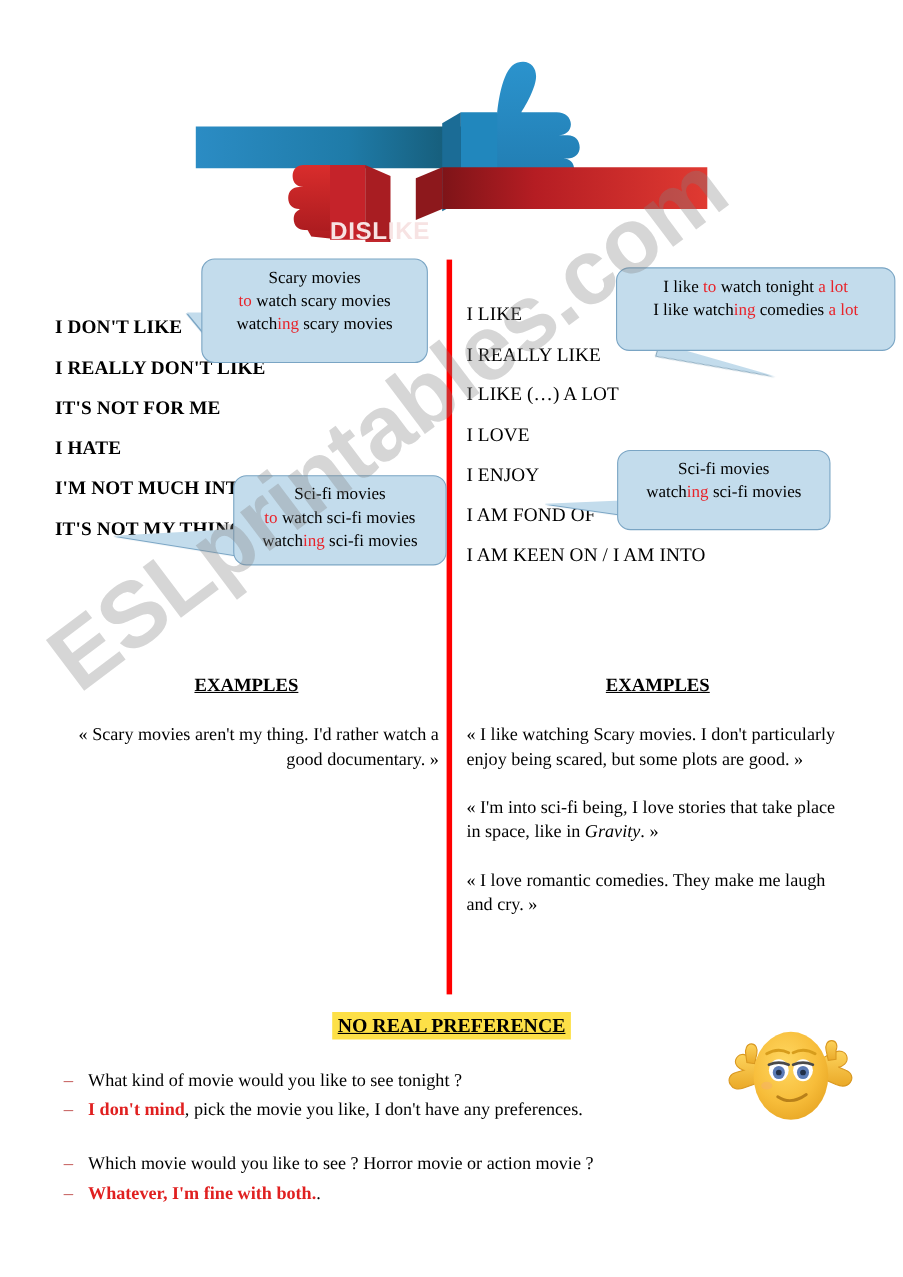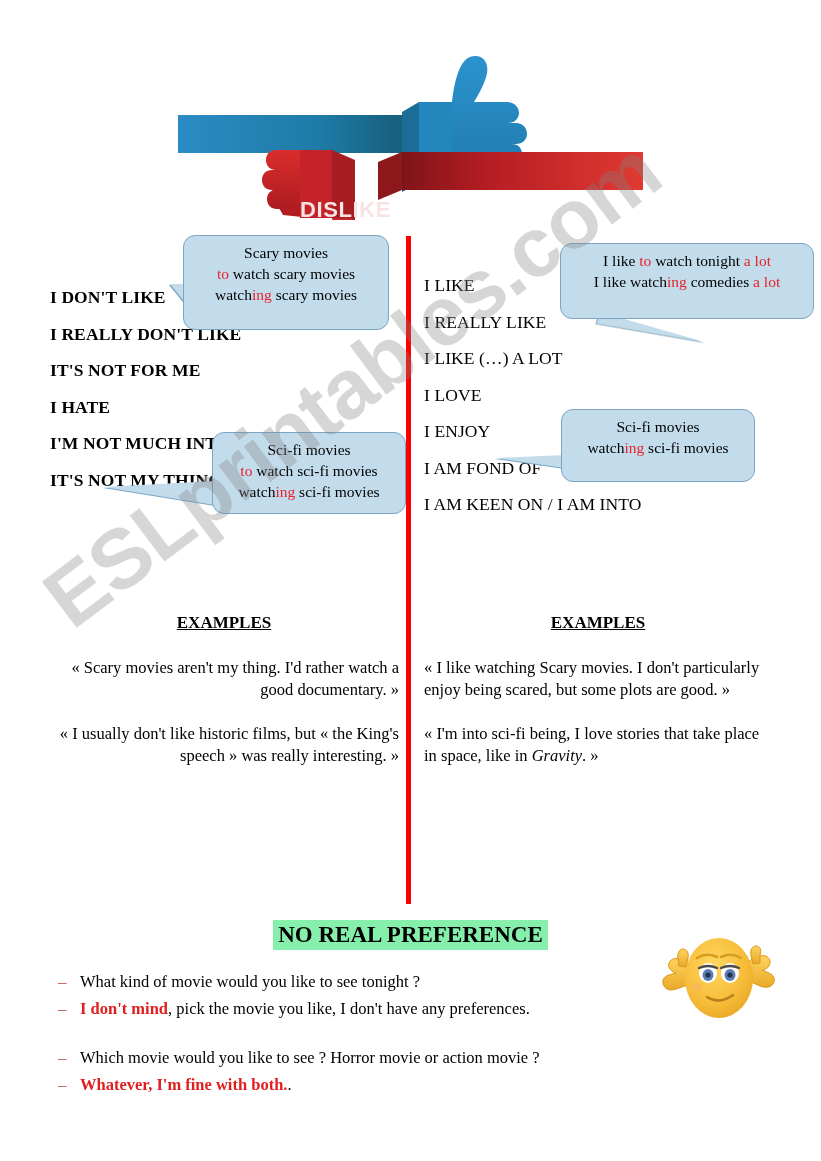--- a/index.html
+++ b/index.html
@@ -158,24 +158,25 @@
 
   
   #pref-head {
     position: absolute;
     left: 0; top: 922px;
     width: 821px;
     text-align: center;
     z-index: 4;
   }
   #pref-head span {
-    background: #86efac;
-    font-size: 23px;
+    background: #fde047;
+    font-size: 18px;
     font-weight: bold;
     padding: 2px 5px 3px 5px;
+    text-decoration: underline;
   }
 
   #dialogues {
     position: absolute;
     left: 58px; top: 968px;
     width: 620px;
     z-index: 4;
     font-size: 16.5px;
     line-height: 27px;
   }
@@ -303,27 +304,27 @@
 
 <div id="bubble4-tail" class="bubble-tail"></div>
 <div id="bubble4" class="bubble">
     <div><span>Sci-fi movies</span></div>
     <div><span>watch</span><span class="red">ing</span><span> sci-fi movies</span></div>
   </div>
 
 <div id="left-ex-head" class="examples-head">EXAMPLES</div>
 <div id="left-examples" class="examples-body">
     <div class="example-item"><span>« Scary movies </span><span class="red">aren't my thing</span><span>. I'd rather watch a good documentary. »</span></div>
-    <div class="example-item"><span>« I usually </span><span class="red">don't like</span><span> historic films, but « the King's speech » was really interesting. »</span></div>
   </div>
 
 <div id="right-ex-head" class="examples-head">EXAMPLES</div>
 <div id="right-examples" class="examples-body">
     <div class="example-item"><span>« </span><span class="red">I like watching</span><span> Scary movies. </span><span class="red">I don't particularly enjoy being scared</span><span>, but some plots are good. »</span></div>
     <div class="example-item"><span>« </span><span class="red">I'm into</span><span> sci-fi being, </span><span class="red">I love</span><span> stories that take place in space, like in </span><span class="ital">Gravity</span><span>. »</span></div>
+    <div class="example-item"><span>« </span><span class="red">I love</span><span> romantic comedies. They make me laugh and cry. »</span></div>
   </div>
 
 <div id="pref-head">
   <span>NO REAL PREFERENCE</span>
 </div>
 
 <div id="dialogues">
     <div class="dlg-group">
       <div class="dlg-line">
         <span class="dlg-dash">–</span>

